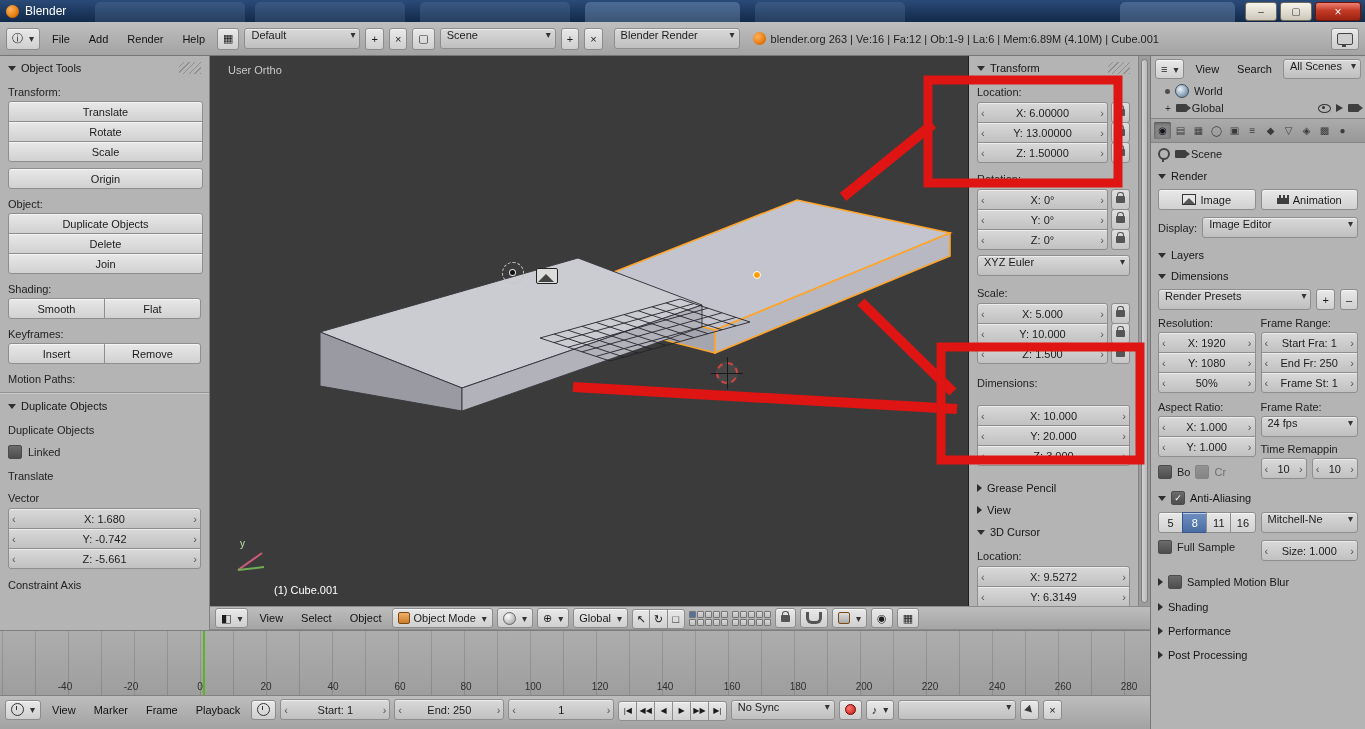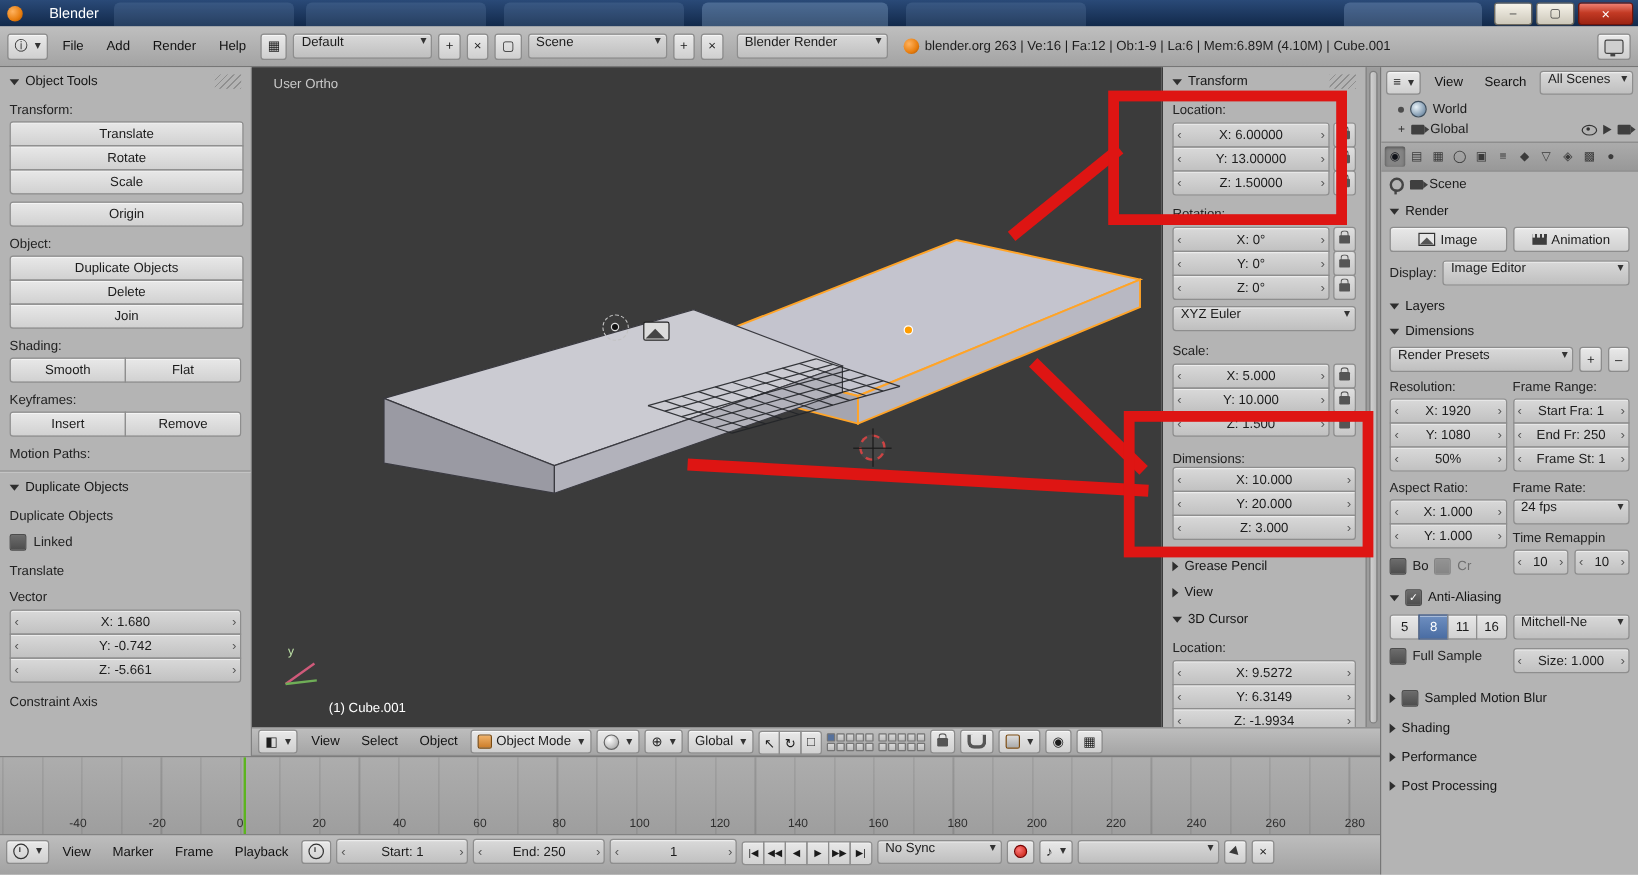--- a/index.html
+++ b/index.html
@@ -3,21 +3,21 @@
 <meta charset="utf-8">
 <style>
   html,body{margin:0;padding:0}
   #root{position:relative;width:1365px;height:729px;overflow:hidden;background:#b4b4b4;
         font-family:"Liberation Sans","DejaVu Sans",sans-serif;font-size:11px;color:#1c1c1c;}
 
   
   .titlebar{position:absolute;left:0;top:0;width:1365px;height:22px;
     background:linear-gradient(#2a4a78,#12294a);color:#fff;overflow:hidden}
   .ghost{position:absolute;top:2px;height:20px;border-radius:5px 5px 0 0;background:rgba(140,170,210,.17)}
-  .tb-title{position:absolute;left:6px;top:0;height:22px;display:flex;align-items:center;gap:22px;font-size:12px;z-index:2}
+  .tb-title{position:absolute;left:6px;top:0;height:22px;display:flex;align-items:center;gap:6px;font-size:12px;z-index:2}
   .blogo{width:13px;height:13px;border-radius:50%;background:radial-gradient(circle at 35% 35%,#ffb25e,#e87d0d 60%,#9c4a00)}
   .winbtns{position:absolute;right:4px;top:2px;display:flex;gap:3px;z-index:3}
   .winbtn{width:30px;height:17px;border-radius:3px;border:1px solid #6d685c;
     background:linear-gradient(#f6f3ea,#cdc8ba);color:#3a3a3a;display:flex;align-items:center;justify-content:center;font-size:10px}
   .winbtn.close{width:44px;background:linear-gradient(#ef8173,#c33a24 45%,#9c2312);border-color:#70140a;color:#fff;font-size:12px}
 
   
   .ibtn{height:20px;display:inline-flex;align-items:center;justify-content:center;gap:3px;
     background:linear-gradient(#e9e9e9,#cfcfcf);border:1px solid #8c8c8c;border-radius:3px;
     padding:0 5px;box-shadow:inset 0 1px 0 rgba(255,255,255,.6);white-space:nowrap}
@@ -445,21 +445,21 @@
       <div class="srow">
           <div class="num">
             <span class="nv">Z: 1.500</span>
           </div>
         <div class="lockbtn">
             <span class="lock"></span>
           </div>
         </div>
     </div>
     <div class="lbl" style="margin-top:13px">Dimensions:</div>
-    <div class="stack" style="margin-top:0">
+    <div class="stack" style="margin-top:16px">
       <div class="srow">
           <div class="num">
             <span class="nv">X: 10.000</span>
           </div>
         </div>
       <div class="srow">
           <div class="num">
             <span class="nv">Y: 20.000</span>
           </div>
         </div>

